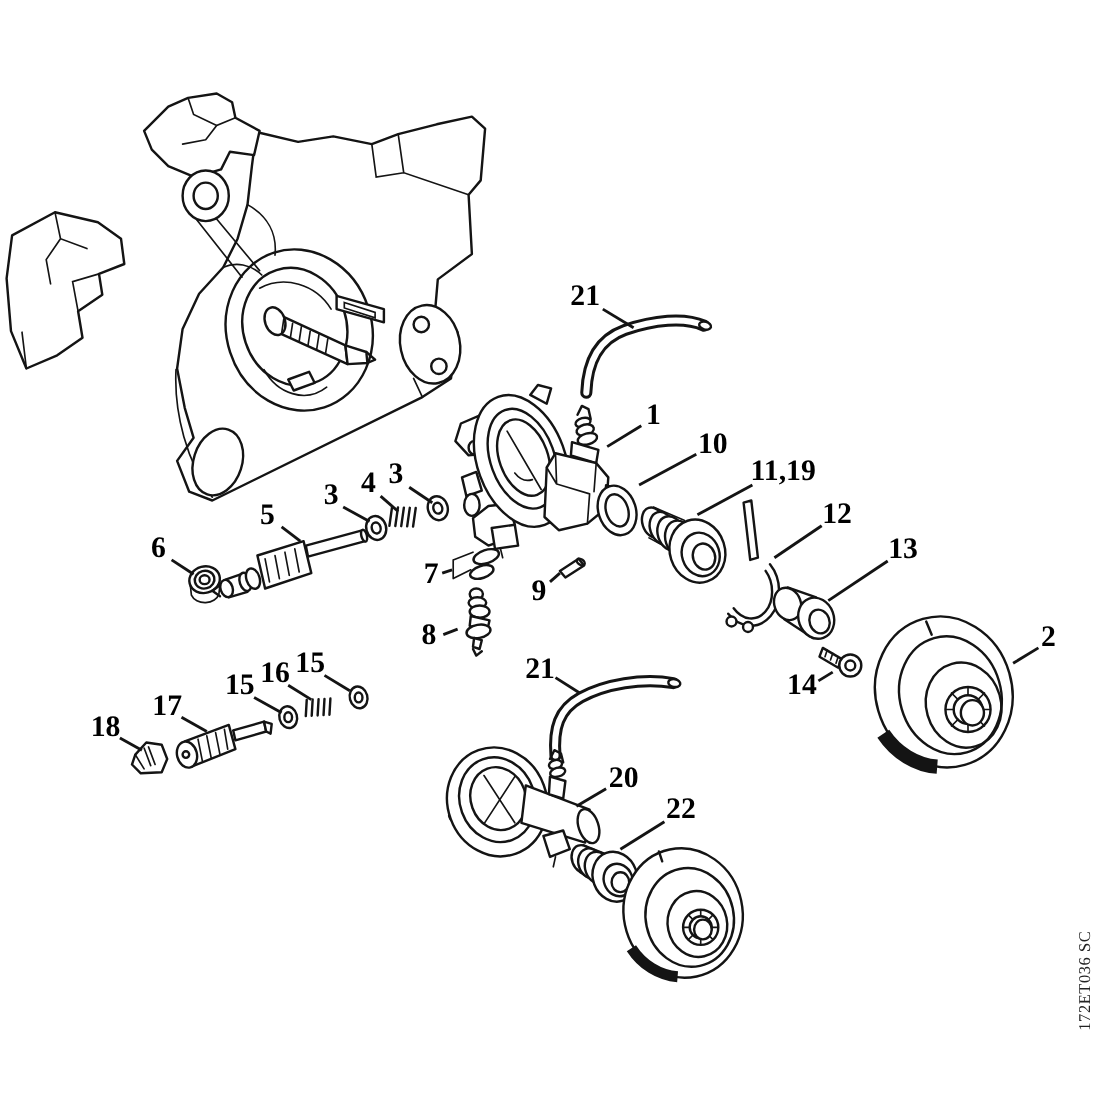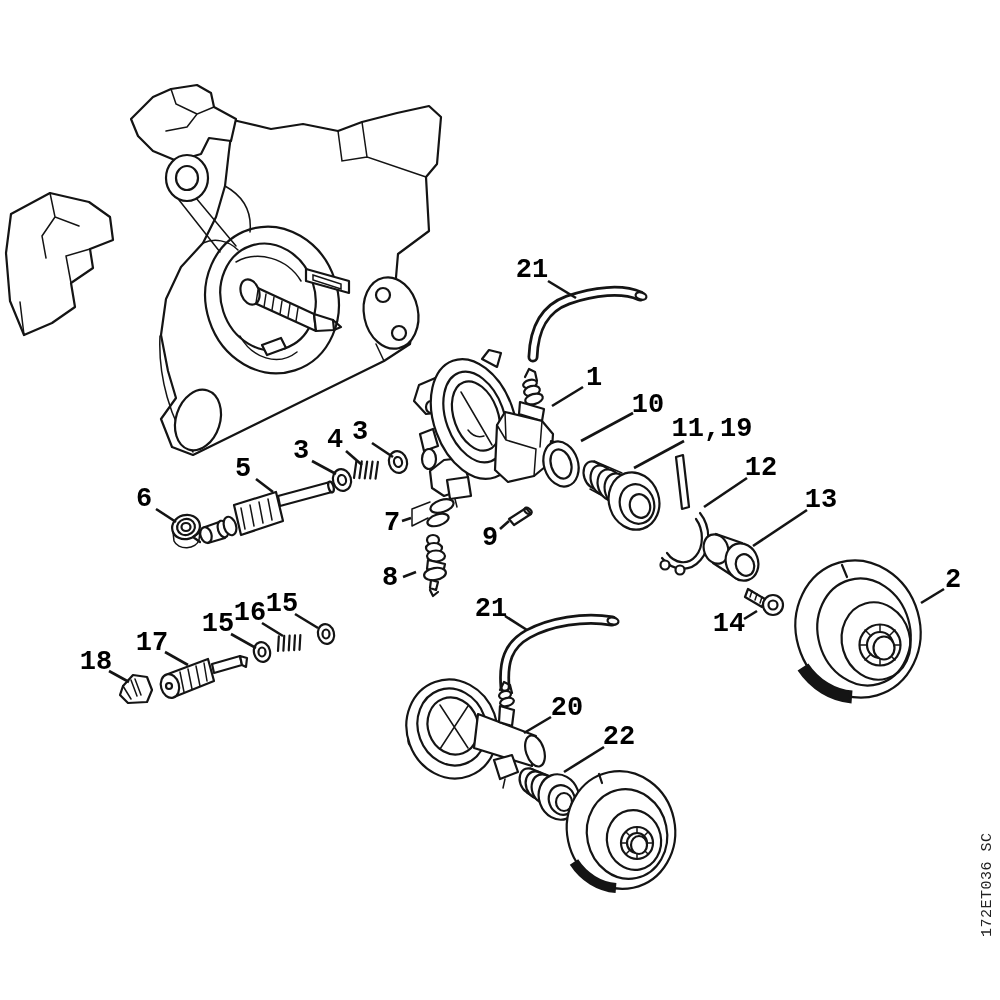--- a/index.html
+++ b/index.html
@@ -1,17 +1,17 @@
 <!DOCTYPE html>
 <html><head>
 <meta charset="utf-8">
 <style>
   html,body{margin:0;padding:0;background:#ffffff;}
   .stage{position:relative;width:1000px;height:1000px;background:#ffffff;overflow:hidden;
-         font-family:Liberation Mono, monospace;}
+         font-family:Liberation Serif, serif;}
   svg{position:absolute;left:0;top:0;}
   .ln{stroke:#141414;stroke-width:2.2;fill:none;stroke-linecap:round;stroke-linejoin:round;}
   .lnf{stroke:#141414;stroke-width:2.2;fill:#ffffff;stroke-linejoin:round;}
   .thin{stroke:#141414;stroke-width:1.5;fill:none;stroke-linecap:round;}
   .callout-text{font-weight:bold;font-size:27px;fill:#000;}
   .watermark{font-size:15px;fill:#222;letter-spacing:0.5px;}
 </style>
 </head>
 <body>
 

